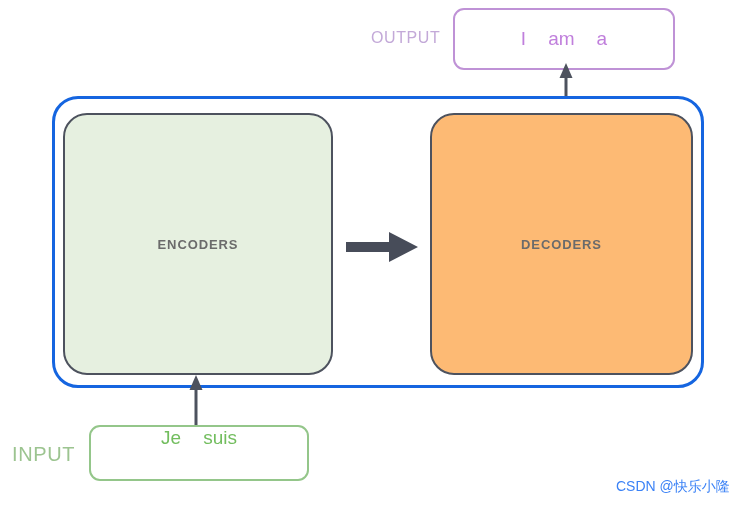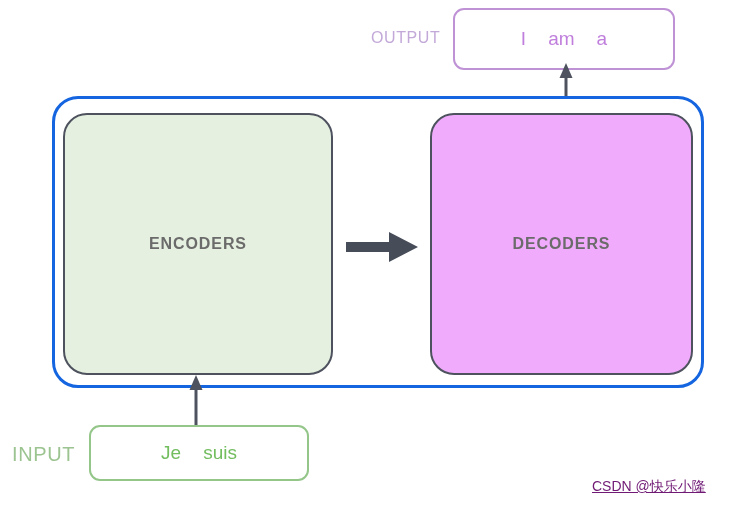--- a/index.html
+++ b/index.html
@@ -65,21 +65,20 @@
     position: absolute;
     left: 89px;
     top: 425px;
     width: 220px;
     height: 56px;
     box-sizing: border-box;
     border: 2px solid #94c68a;
     border-radius: 11px;
     background: #ffffff;
     display: flex;
-    align-items: center;
     justify-content: center;
   }
   .input-box .tok {
     color: #72bd5e;
     font-size: 19px;
     padding: 0 11px;
     white-space: nowrap;
   }
 
   
@@ -99,39 +98,39 @@
   .stack {
     position: absolute;
     box-sizing: border-box;
     border: 2.5px solid #4d525e;
     border-radius: 24px;
     display: flex;
     align-items: center;
     justify-content: center;
   }
   .stack .stack-label {
-    font-size: 16px;
+    font-size: 13px;
     font-weight: 700;
     letter-spacing: 0.9px;
     color: #6b6b6b;
     white-space: nowrap;
   }
   .encoders {
     left: 63px;
     top: 113px;
     width: 270px;
     height: 262px;
     background: #e6f0e0;
   }
   .decoders {
     left: 430px;
     top: 113px;
     width: 263px;
     height: 262px;
-    background: #f0abfc;
+    background: #fdba74;
   }
 
   
   .mid-arrow {
     position: absolute;
     left: 346px;
     top: 232px;
     width: 72px;
     height: 30px;
   }
@@ -139,26 +138,25 @@
   
   .thin-arrow {
     position: absolute;
   }
   .in-arrow  { left: 176px; top: 374px; width: 40px; height: 58px; }
   .out-arrow { left: 546px; top: 62px;  width: 40px; height: 58px; }
 
   
   .watermark {
     position: absolute;
-    left: 592px;
+    left: 616px;
     top: 478px;
     font-size: 14px;
-    color: #701a75;
-    white-space: nowrap;
-    text-decoration: underline;
+    color: #3b82f6;
+    white-space: nowrap;
   }
 </style>
 </head>
 <body>
 
 <div id="canvas">
 
   <div class="output-label">OUTPUT</div>
 
   <div class="output-box">

